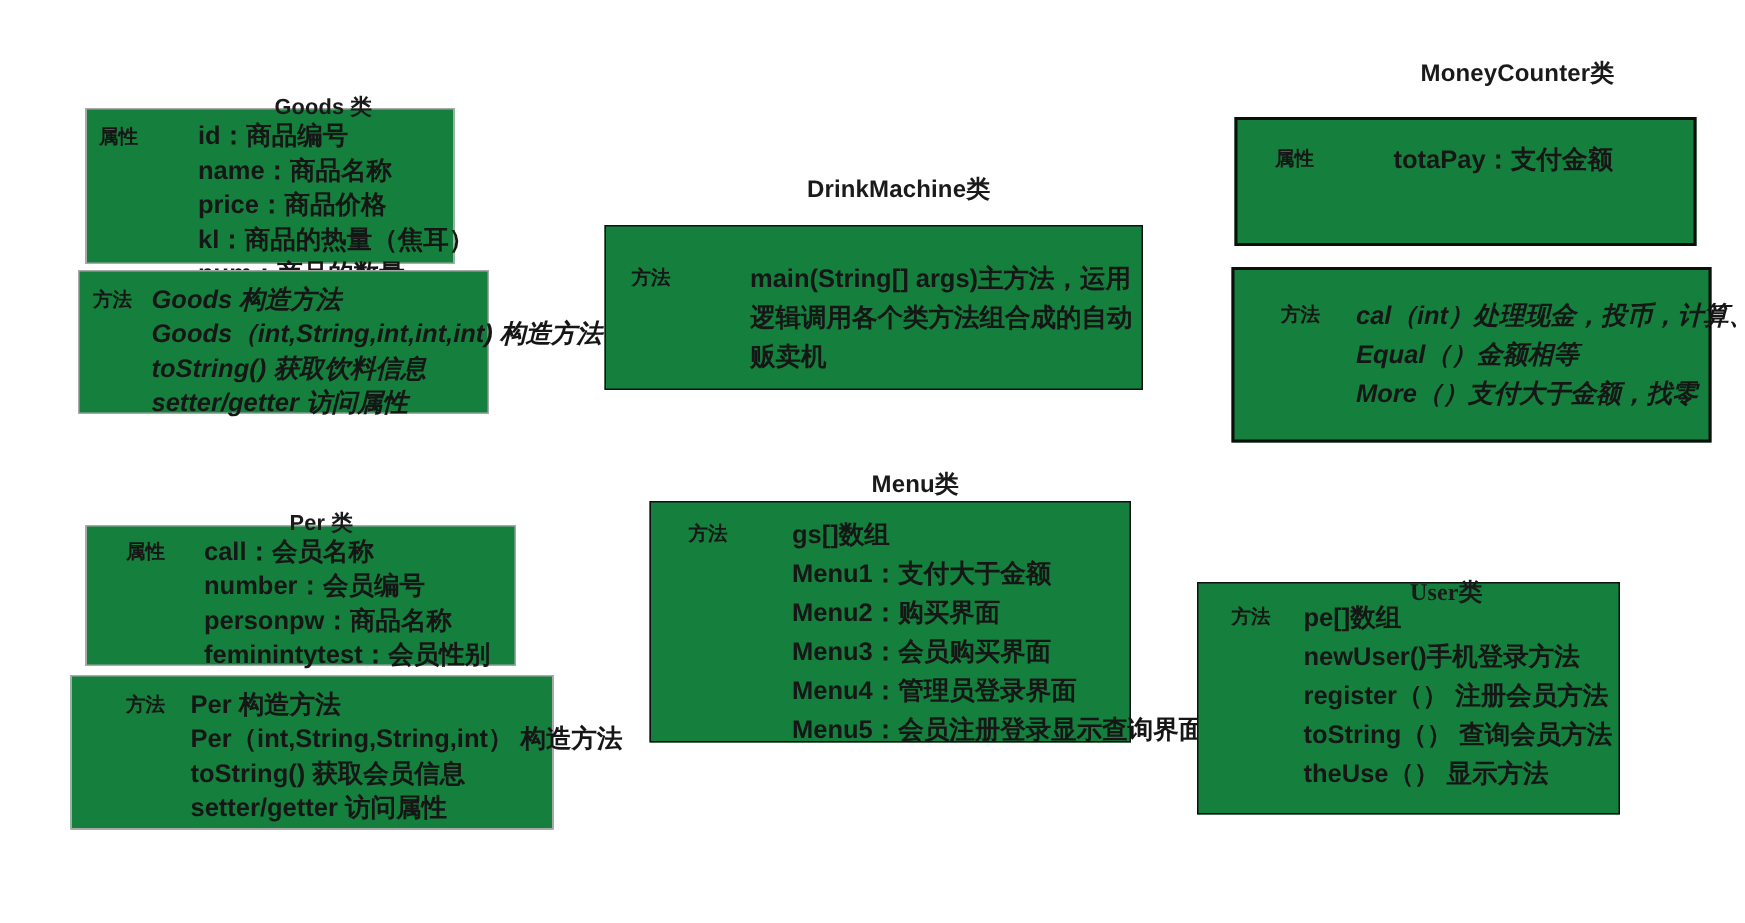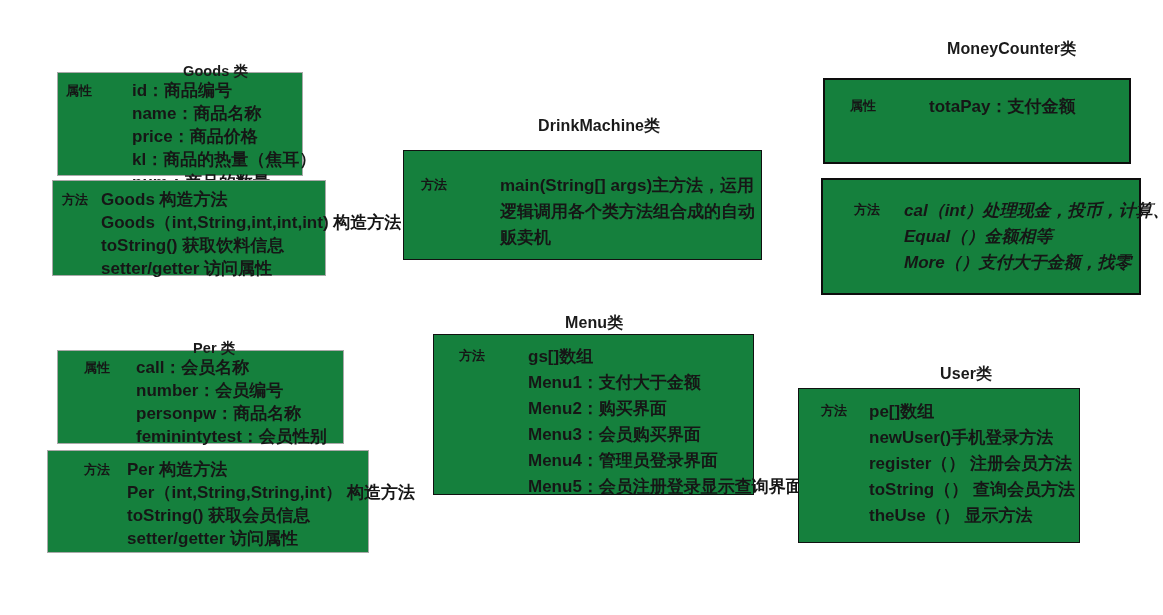--- a/index.html
+++ b/index.html
@@ -94,21 +94,21 @@
         <div class="member tight">price：商品价格</div>
         <div class="member tight">kl：商品的热量（焦耳）</div>
         <div class="member tight">num：商品的数量</div>
       </div>
     </div>
   </div>
 
   <div class="abs box thin" style="left:52px; top:180px; width:274px; height:96px;">
     <div class="compartment">
       <div class="stereo" style="left:9px; top:10px;">方法</div>
-      <div class="members" style="left:48px; top:7px;">
+      <div class="members" style="left:48px; top:7px;font-style:italic;">
         <div class="member tight">Goods    构造方法</div>
         <div class="member tight">Goods（int,String,int,int,int) 构造方法</div>
         <div class="member tight">toString()  获取饮料信息</div>
         <div class="member tight">setter/getter  访问属性</div>
       </div>
     </div>
   </div>
 
   <div class="abs class-title" style="left:165px; top:339px;">Per 类</div>
 
@@ -142,21 +142,21 @@
     <div class="compartment">
       <div class="stereo" style="left:17px; top:25px;">方法</div>
       <div class="members" style="left:96px; top:22px;">
         <div class="member loose">main(String[] args)主方法，运用</div>
         <div class="member loose">逻辑调用各个类方法组合成的自动</div>
         <div class="member loose">贩卖机</div>
       </div>
     </div>
   </div>
 
-  <div class="abs class-title big" style="left:537px; top:313px;">Menu类</div>
+  <div class="abs class-title big" style="left:553px; top:313px;">Menu类</div>
 
   <div class="abs box med" style="left:433px; top:334px; width:321px; height:161px;">
     <div class="compartment">
       <div class="stereo" style="left:25px; top:12px;">方法</div>
       <div class="members" style="left:94px; top:9px;">
         <div class="member loose">gs[]数组</div>
         <div class="member loose">Menu1：支付大于金额</div>
         <div class="member loose">Menu2：购买界面</div>
         <div class="member loose">Menu3：会员购买界面</div>
         <div class="member loose">Menu4：管理员登录界面</div>
@@ -180,21 +180,21 @@
     <div class="compartment">
       <div class="stereo" style="left:31px; top:21px;">方法</div>
       <div class="members" style="left:81px; top:18px;font-style:italic;">
         <div class="member loose">cal（int）处理现金，投币，计算、</div>
         <div class="member loose">Equal（）金额相等</div>
         <div class="member loose">More（）支付大于金额，找零</div>
       </div>
     </div>
   </div>
 
-  <div class="abs class-title big" style="left:912px; top:364px;">User类</div>
+  <div class="abs class-title big" style="left:912px; top:385px;font-family:Liberation Serif, serif;">User类</div>
 
   <div class="abs box med" style="left:798px; top:388px; width:282px; height:155px;">
     <div class="compartment">
       <div class="stereo" style="left:22px; top:13px;">方法</div>
       <div class="members" style="left:70px; top:10px;">
         <div class="member loose">pe[]数组</div>
         <div class="member loose">newUser()手机登录方法</div>
         <div class="member loose">register（） 注册会员方法</div>
         <div class="member loose">toString（） 查询会员方法</div>
         <div class="member loose">theUse（） 显示方法</div>

